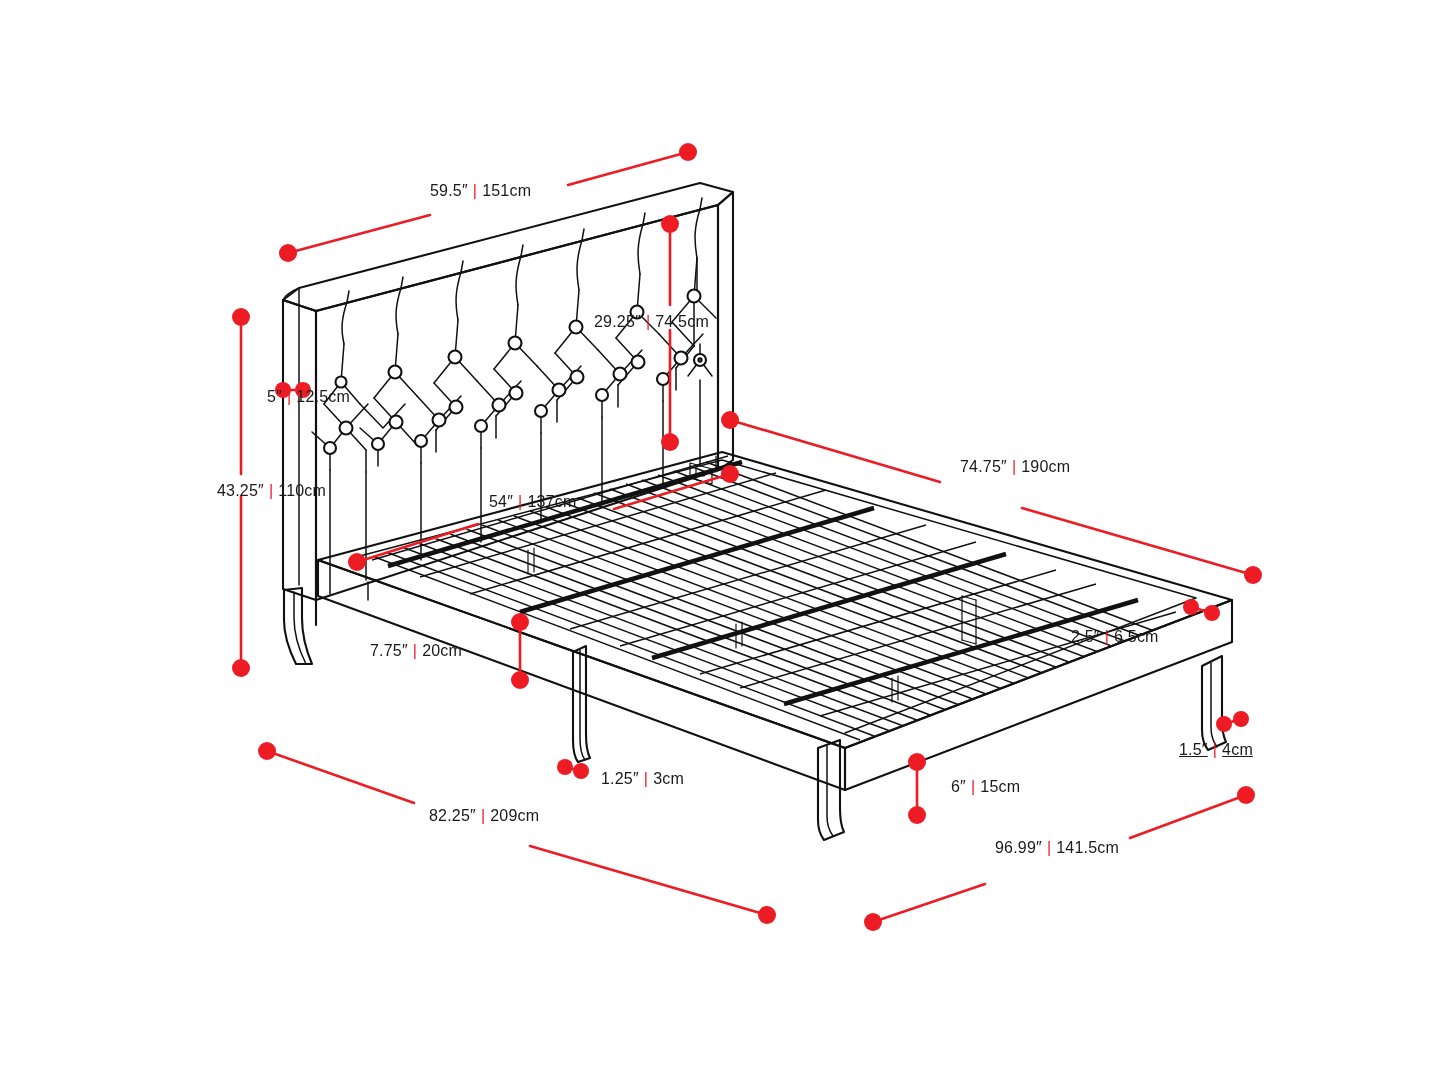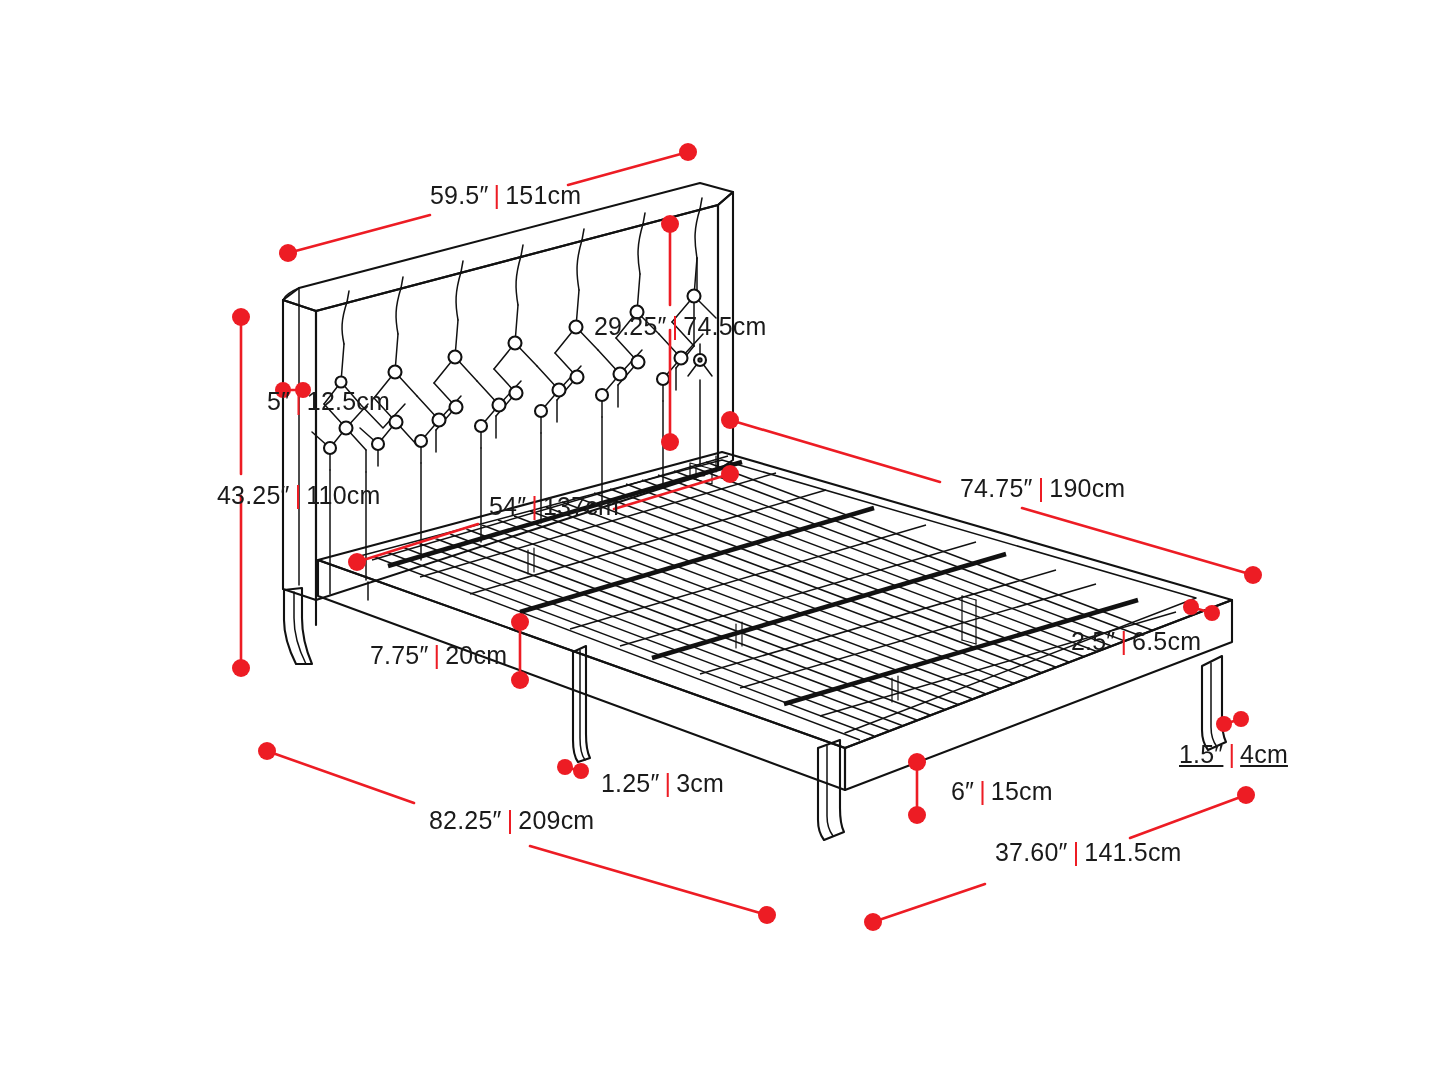--- a/index.html
+++ b/index.html
@@ -21,21 +21,21 @@
     position: absolute;
     left: 0;
     top: 0;
     width: 1445px;
     height: 1084px;
   }
   .dim-label {
     position: absolute;
     white-space: nowrap;
     font-family: "Liberation Sans", sans-serif;
-    font-size: 25px;
+    font-size: 16px;
     color: #1a1a1a;
     letter-spacing: 0.2px;
     line-height: 1;
   }
   .dim-label .sep {
     color: #ED1C24;
     font-weight: 400;
     padding: 0 5px;
     display: inline-block;
   }
@@ -402,21 +402,21 @@
   </div>
 
   <div class="dim-label" style="left:193px; top:483px;margin-left:24px;">
     <span class="imp">43.25″</span><span class="sep">|</span><span class="met">110cm</span>
   </div>
 
   <div class="dim-label" style="left:489px; top:494px;">
     <span class="imp">54″</span><span class="sep">|</span><span class="met">137cm</span>
   </div>
 
-  <div class="dim-label" style="left:960px; top:476px;">
+  <div class="dim-label" style="left:960px; top:459px;">
     <span class="imp">74.75″</span><span class="sep">|</span><span class="met">190cm</span>
   </div>
 
   <div class="dim-label" style="left:1071px; top:629px;">
     <span class="imp">2.5″</span><span class="sep">|</span><span class="met">6.5cm</span>
   </div>
 
   <div class="dim-label" style="left:370px; top:643px;">
     <span class="imp">7.75″</span><span class="sep">|</span><span class="met">20cm</span>
   </div>
@@ -431,16 +431,16 @@
 
   <div class="dim-label" style="left:1179px; top:742px;text-decoration:underline;">
     <span class="imp">1.5″</span><span class="sep">|</span><span class="met">4cm</span>
   </div>
 
   <div class="dim-label" style="left:415px; top:808px;margin-left:14px;">
     <span class="imp">82.25″</span><span class="sep">|</span><span class="met">209cm</span>
   </div>
 
   <div class="dim-label" style="left:995px; top:840px;">
-    <span class="imp">37.60″</span><span class="sep">|</span><span class="met">141.5cm</span>
+    <span class="imp">96.99″</span><span class="sep">|</span><span class="met">141.5cm</span>
   </div>
 
 </div>
 
 </body></html>

